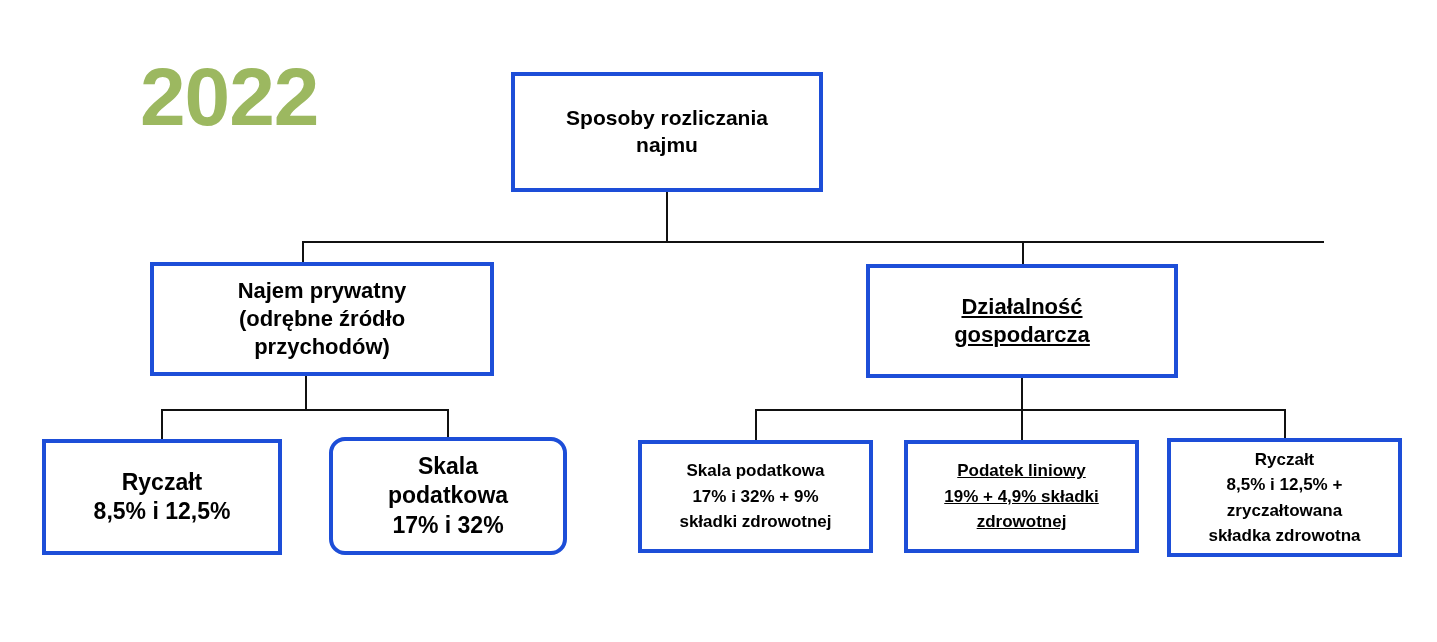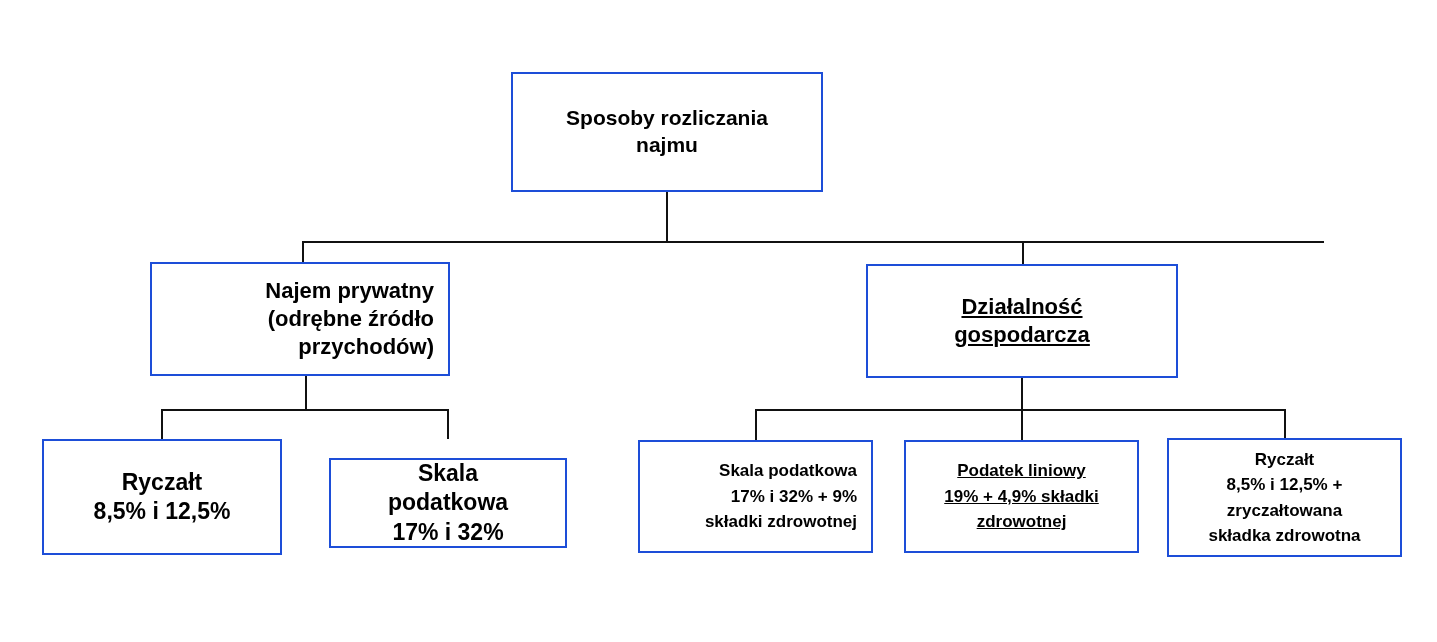--- a/index.html
+++ b/index.html
@@ -31,29 +31,29 @@
     line-height: 1;
     white-space: nowrap;
     user-select: none;
   }
 
   
   .node {
     position: absolute;
     box-sizing: border-box;
     background: #ffffff;
-    border: 2px solid #1d4ed8;
+    border: 4px solid #1d4ed8;
     display: flex;
     align-items: center;
     justify-content: center;
     text-align: center;
     color: #000000;
     font-weight: 700;
     line-height: 1.28;
-    padding: 2px 14px;
+    padding: 2px 22px;
   }
   .node .node-text {
     display: block;
     width: 100%;
     white-space: pre-line;
   }
   .node.level-root  { font-size: 21px; }
   .node.level-two   { font-size: 22px; }
   .node.level-leaf  { font-size: 23px; }
   .node.level-leaf-small { font-size: 17px; line-height: 1.5; }
@@ -64,20 +64,21 @@
     background: #111111;
   }
   .conn.v { width: 2px; }
   .conn.h { height: 2px; }
 </style>
 </head>
 <body>
 
 <div id="canvas">
 
+  <div class="year-label">2022</div>
 
   <div class="conn v" style="left:666px; top:192px; height:50px;"></div>
   <div class="conn h" style="left:302px; top:241px; width:1022px;"></div>
   <div class="conn v" style="left:302px; top:241px; height:23px;"></div>
   <div class="conn v" style="left:1022px; top:241px; height:23px;"></div>
 
   <div class="conn v" style="left:305px; top:376px; height:34px;"></div>
   <div class="conn h" style="left:161px; top:409px; width:288px;"></div>
   <div class="conn v" style="left:161px; top:409px; height:30px;"></div>
   <div class="conn v" style="left:447px; top:409px; height:30px;"></div>
@@ -86,43 +87,43 @@
   <div class="conn h" style="left:755px; top:409px; width:530px;"></div>
   <div class="conn v" style="left:755px; top:409px; height:31px;"></div>
   <div class="conn v" style="left:1021px; top:409px; height:31px;"></div>
   <div class="conn v" style="left:1284px; top:409px; height:29px;"></div>
 
   <div class="node level-root" style="left:511px; top:72px; width:312px; height:120px;">
     <span class="node-text">Sposoby rozliczania
 najmu</span>
   </div>
 
-  <div class="node level-two" style="left:150px; top:262px; width:300px; height:114px;text-align:right;">
+  <div class="node level-two" style="left:150px; top:262px; width:344px; height:114px;">
     <span class="node-text">Najem prywatny
 (odrębne źródło
 przychodów)</span>
   </div>
 
   <div class="node level-two" style="left:866px; top:264px; width:312px; height:114px;text-decoration:underline;">
     <span class="node-text">Działalność
 gospodarcza</span>
   </div>
 
   <div class="node level-leaf" style="left:42px; top:439px; width:240px; height:116px;">
     <span class="node-text">Ryczałt
 8,5% i 12,5%</span>
   </div>
 
-  <div class="node level-leaf" style="left:329px; top:458px; width:238px; height:90px;">
+  <div class="node level-leaf" style="left:329px; top:437px; width:238px; height:118px;border-radius:16px;">
     <span class="node-text">Skala
 podatkowa
 17% i 32%</span>
   </div>
 
-  <div class="node level-leaf-small" style="left:638px; top:440px; width:235px; height:113px;text-align:right;">
+  <div class="node level-leaf-small" style="left:638px; top:440px; width:235px; height:113px;">
     <span class="node-text">Skala podatkowa
 17% i 32% + 9%
 składki zdrowotnej</span>
   </div>
 
   <div class="node level-leaf-small" style="left:904px; top:440px; width:235px; height:113px;text-decoration:underline;">
     <span class="node-text">Podatek liniowy
 19% + 4,9% składki
 zdrowotnej</span>
   </div>

